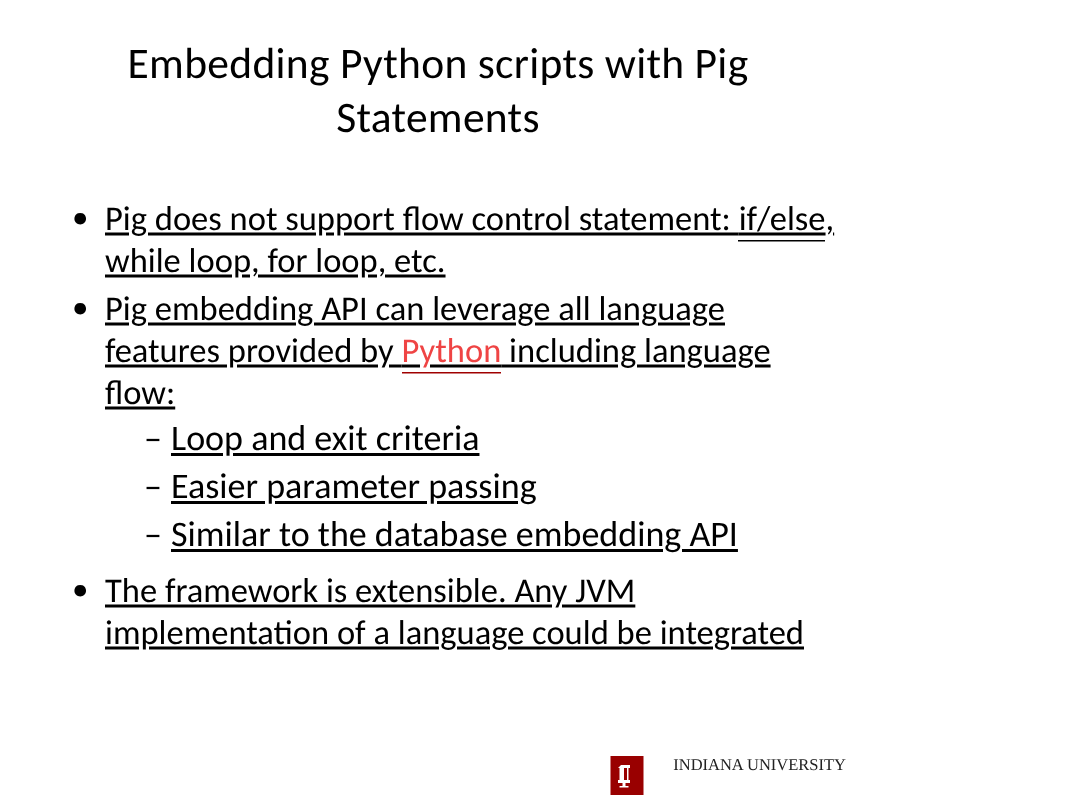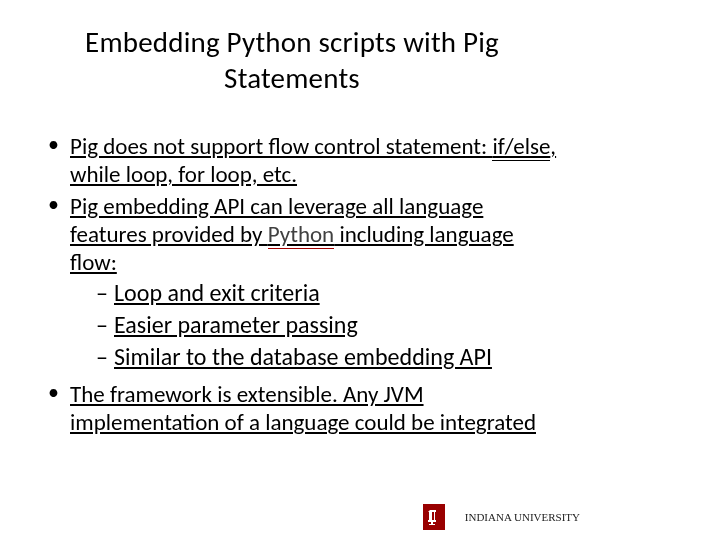--- a/index.html
+++ b/index.html
@@ -61,27 +61,26 @@
   margin-bottom: 2px;
   padding-left: 18px;
 }
 ul.level2 > li::before {
   content: "–";
   position: absolute;
   left: 0;
   top: 0;
 }
 .underline { border-bottom: 1.5px solid #000; }
-.ul-red { color: #404040; border-bottom: 1.5px solid #a00000; text-align: center; }
+.ul-red { color: #ef4444; border-bottom: 1.5px solid #a00000; text-align: center; }
 .footer-logo {
   position: absolute;
-  right: 4px;
+  right: 20px;
   bottom: 10px;
   display: flex;
-  align-items: center;
   gap: 20px;
   font-family: Georgia, "Times New Roman", serif;
   font-size: 11px;
   color: #222;
 }
 .iu-block {
   width: 22px;
   height: 26px;
   background: #900;
   display: flex;

